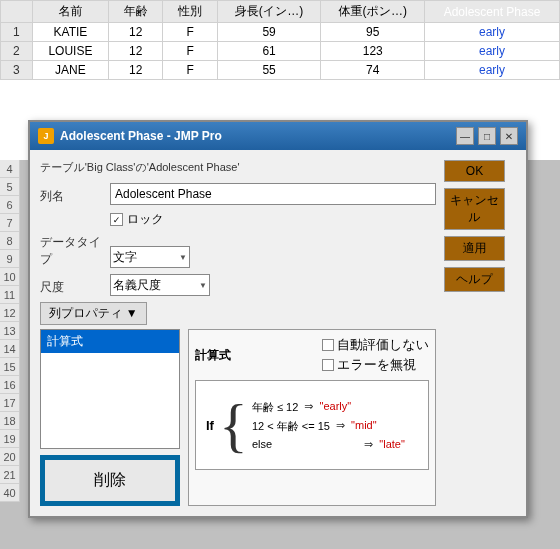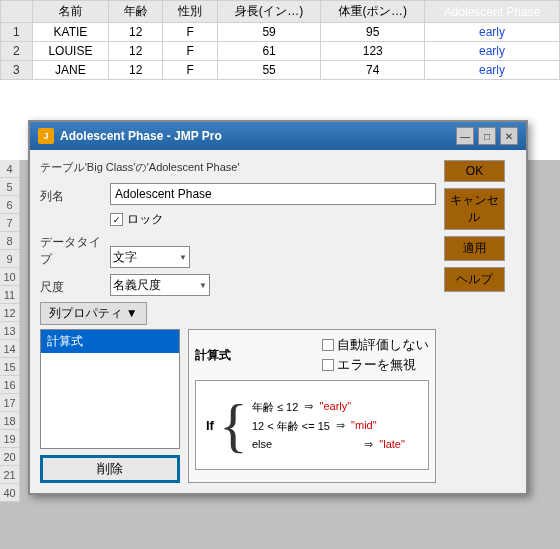--- a/index.html
+++ b/index.html
@@ -347,23 +347,23 @@
     }
 
     .quoted {
       color: #cc0000;
     }
 
     
     .delete-btn {
       margin-top: 6px;
       background: #e8e8e8;
-      border: 3px solid #0369a1;
-      padding: 2px 10px;
-      font-size: 13px;
+      border: 5px solid #0369a1;
+      padding: 10px 10px;
+      font-size: 16px;
       cursor: pointer;
     }
 
     
     .side-btn {
       background: #a16207;
       border: 1px solid #999;
       padding: 3px 4px;
       font-size: 12px;
       cursor: pointer;

